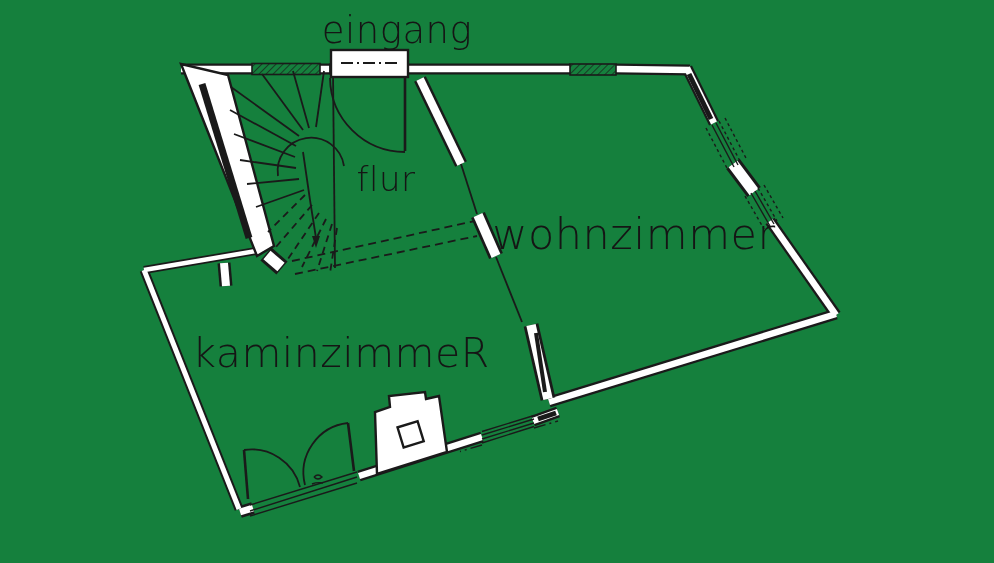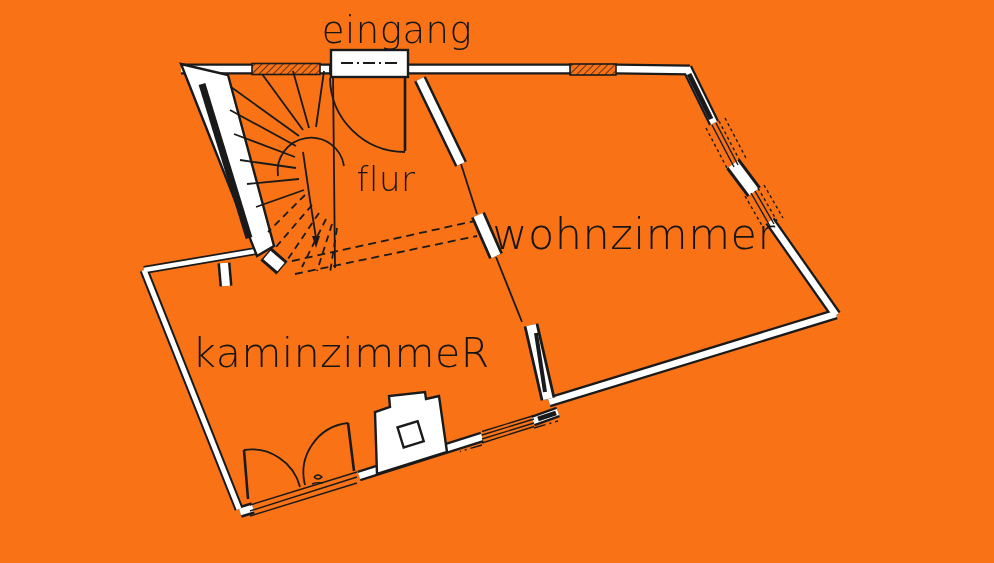--- a/index.html
+++ b/index.html
@@ -1,16 +1,16 @@
 <!DOCTYPE html>
 <html><head>
 <meta charset="utf-8">
 <style>
   html,body{margin:0;padding:0;background:#ffffff;}
-  #stage{position:relative;width:994px;height:563px;background:#f97316;overflow:hidden;
+  #stage{position:relative;width:994px;height:563px;background:#15803d;overflow:hidden;
          font-family:"DejaVu Sans",sans-serif;}
   svg{position:absolute;left:0;top:0;}
   .blk{stroke:#1a1a1a;fill:none;}
   .wht{stroke:#ffffff;fill:none;}
   .thin{stroke:#1a1a1a;stroke-width:1.8;fill:none;}
   .hair{stroke:#1a1a1a;stroke-width:1.4;fill:none;}
   .dash{stroke-dasharray:8,5;}
   .dash2{stroke-dasharray:7,5;}
   .dashdot{stroke-dasharray:12,4,2,4;}
   .dots{stroke-dasharray:3,3;}

